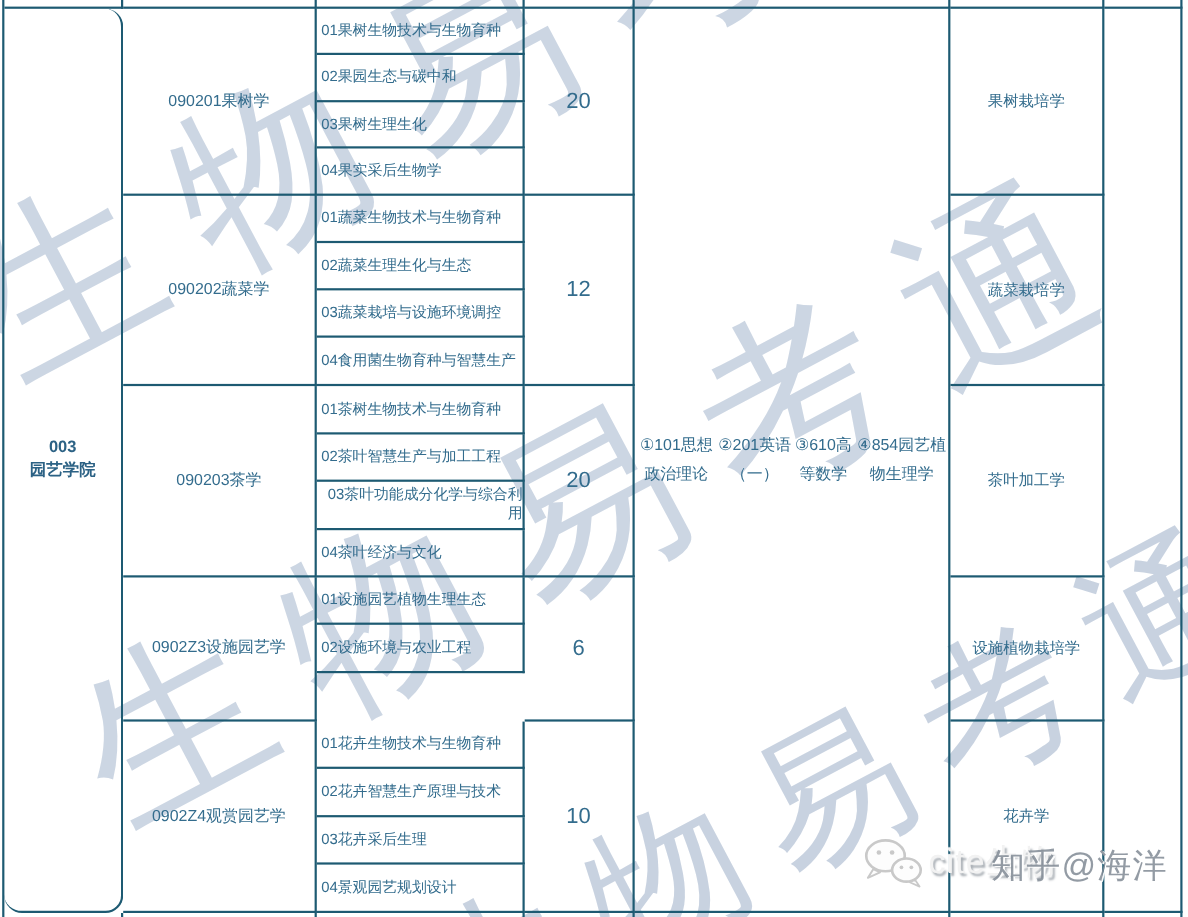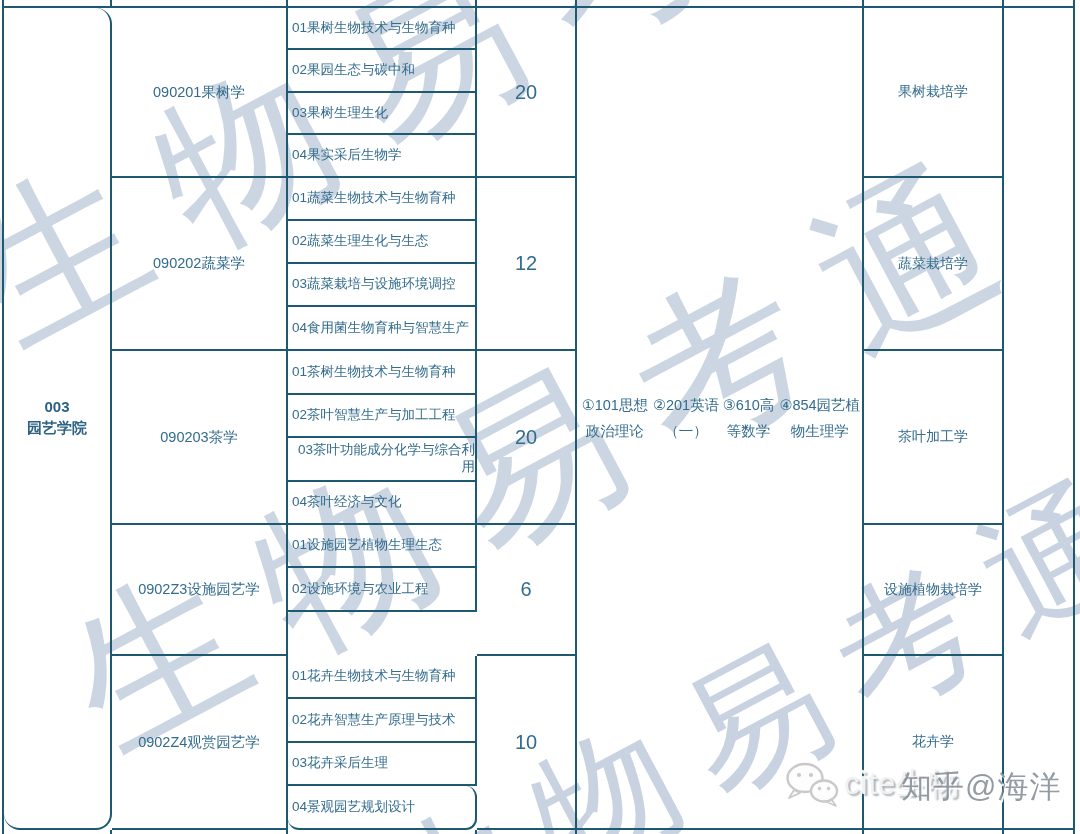--- a/index.html
+++ b/index.html
@@ -95,21 +95,21 @@
   <div class="c dir left" style="grid-column:3;grid-row:9;">04食用菌生物育种与智慧生产</div>
   <div class="c dir left" style="grid-column:3;grid-row:10;">01茶树生物技术与生物育种</div>
   <div class="c dir left" style="grid-column:3;grid-row:11;">02茶叶智慧生产与加工工程</div>
   <div class="c dir left" style="grid-column:3;grid-row:12;">03茶叶功能成分化学与综合利用</div>
   <div class="c dir left" style="grid-column:3;grid-row:13;">04茶叶经济与文化</div>
   <div class="c dir left" style="grid-column:3;grid-row:14;">01设施园艺植物生理生态</div>
   <div class="c dir left" style="grid-column:3;grid-row:15;">02设施环境与农业工程</div>
   <div class="c dir left" style="grid-column:3;grid-row:17;">01花卉生物技术与生物育种</div>
   <div class="c dir left" style="grid-column:3;grid-row:18;">02花卉智慧生产原理与技术</div>
   <div class="c dir left" style="grid-column:3;grid-row:19;">03花卉采后生理</div>
-  <div class="c dir left" style="grid-column:3;grid-row:20;border-radius:11px;">04景观园艺规划设计</div>
+  <div class="c dir left" style="grid-column:3;grid-row:20;">04景观园艺规划设计</div>
 
   <div class="c quota" style="grid-column:4;grid-row:2/6;">20</div>
   <div class="c quota" style="grid-column:4;grid-row:6/10;">12</div>
   <div class="c quota" style="grid-column:4;grid-row:10/14;">20</div>
   <div class="c quota" style="grid-column:4;grid-row:14/17;">6</div>
   <div class="c quota" style="grid-column:4;grid-row:17/21;">10</div>
 
   <div class="c exam" style="grid-column:5;grid-row:2/21;">
     <div>①101思想政治理论</div>
     <div>②201英语（一）</div>

